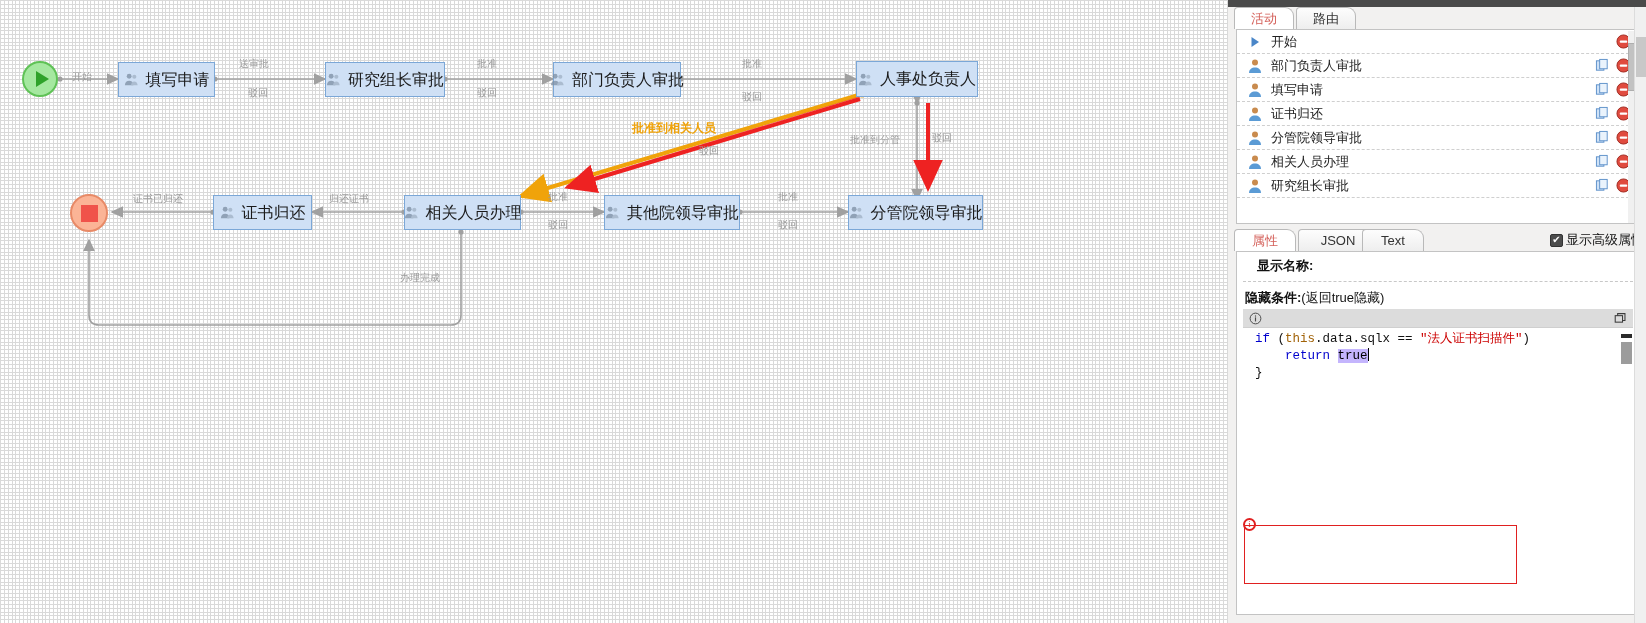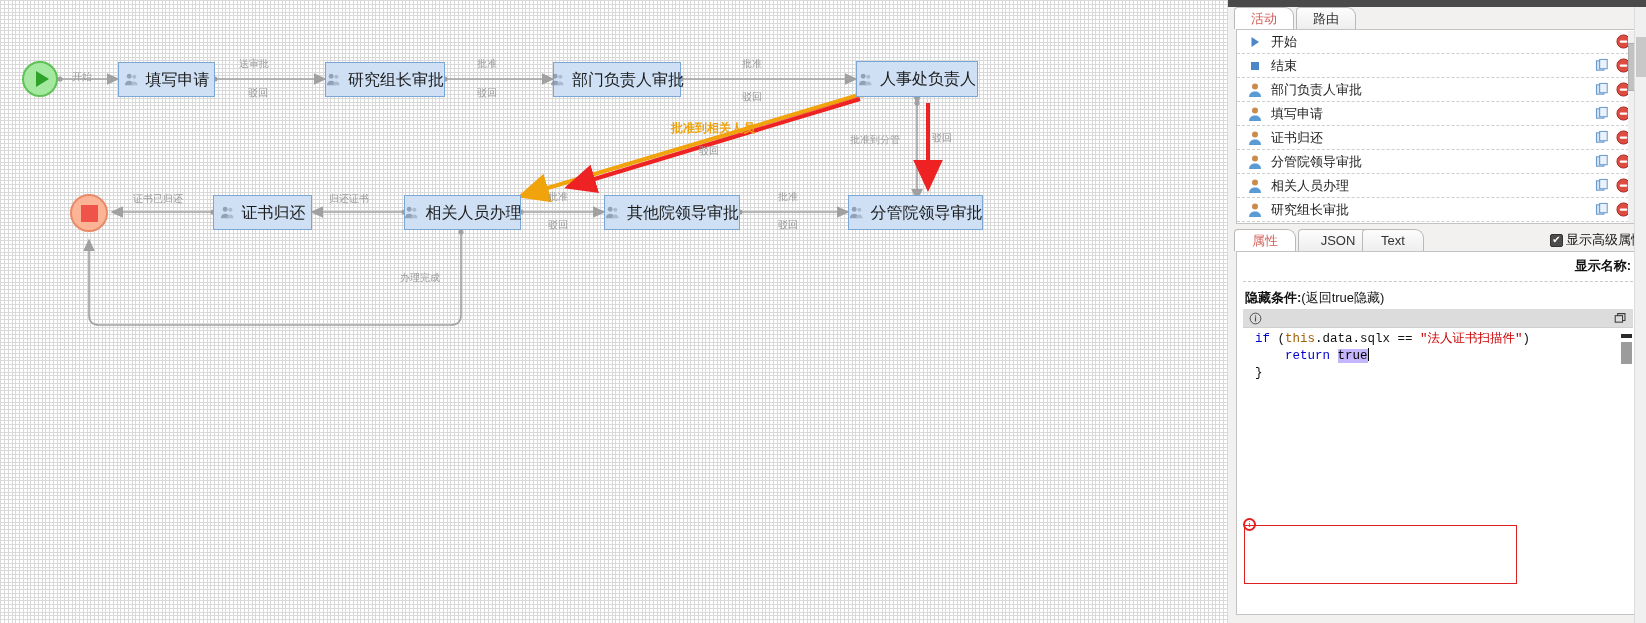--- a/index.html
+++ b/index.html
@@ -71,21 +71,21 @@
   }
   .term .sq { width: 17px; height: 17px; background: #f0534a; }
 
   .elabel {
     position: absolute;
     font-size: 10px;
     color: #9b9b9b;
     white-space: nowrap;
     line-height: 1;
   }
-  .elabel.orange { color: #f0a30a; font-weight: bold; font-size: 12px; margin-left: 39px; }
+  .elabel.orange { color: #f0a30a; font-weight: bold; font-size: 12px; }
 
   
   #right {
     position: absolute; left: 1228px; top: 0;
     width: 418px; height: 623px;
     background: #f2f1f0;
     box-sizing: border-box;
   }
   #topbar { position:absolute; left:0; top:0; width:418px; height:7px; background:#4a4a4a; }
 
@@ -390,36 +390,20 @@
         </svg>
         <span class="rlabel">开始</span>
         <span class="racts">
           <svg class="del-ic" viewBox="0 0 16 16">
             <circle cx="8" cy="8" r="7" fill="#e04b3f" stroke="#9e2a20" stroke-width="1"></circle>
             <rect x="4" y="7" width="8" height="2.2" rx="1" fill="#fff"></rect>
           </svg>
         </span>
       </div>
 
-      <div class="actrow">
-        <svg class="ricon" viewBox="0 0 16 16">
-          <rect x="4" y="4" width="8" height="8" fill="#4a86c8"></rect>
-        </svg>
-        <span class="rlabel">结束</span>
-        <span class="racts">
-          <svg class="copy-ic" viewBox="0 0 16 16">
-            <rect x="1.5" y="3" width="8" height="10" fill="#cfe2f7" stroke="#5b8fc9"></rect>
-            <rect x="5" y="1.5" width="8" height="10" fill="#eaf3fc" stroke="#5b8fc9"></rect>
-          </svg>
-          <svg class="del-ic" viewBox="0 0 16 16">
-            <circle cx="8" cy="8" r="7" fill="#e04b3f" stroke="#9e2a20" stroke-width="1"></circle>
-            <rect x="4" y="7" width="8" height="2.2" rx="1" fill="#fff"></rect>
-          </svg>
-        </span>
-      </div>
 
       <div class="actrow">
         <svg class="ricon" viewBox="0 0 16 16">
           <circle cx="8" cy="4.6" r="3" fill="#c98b4e"></circle>
           <path d="M2 15c0-3.4 2.7-5.4 6-5.4S14 11.6 14 15z" fill="#5b9bd5"></path>
         </svg>
         <span class="rlabel">部门负责人审批</span>
         <span class="racts">
           <svg class="copy-ic" viewBox="0 0 16 16">
             <rect x="1.5" y="3" width="8" height="10" fill="#cfe2f7" stroke="#5b8fc9"></rect>
@@ -543,21 +527,21 @@
 
     <div id="advchk">
       <span class="chkbox">
           <span class="mark">✔</span>
         </span>
       <span>显示高级属性</span>
     </div>
 
     <div id="proppane">
 
-      <div style="padding:4px 8px 2px 0;text-align:right;">
+      <div style="padding:4px 8px 2px 20px;">
         <span class="fieldlabel">显示名称:</span>
       </div>
 
 
       <div style="border-top:1px dashed #c8c8c8; margin:4px 6px 0 6px;"></div>
 
       <div style="padding:6px 8px 2px 8px;">
         <span class="fieldlabel"><span>隐藏条件:</span><span class="sub">(返回true隐藏)</span></span>
       </div>
 

